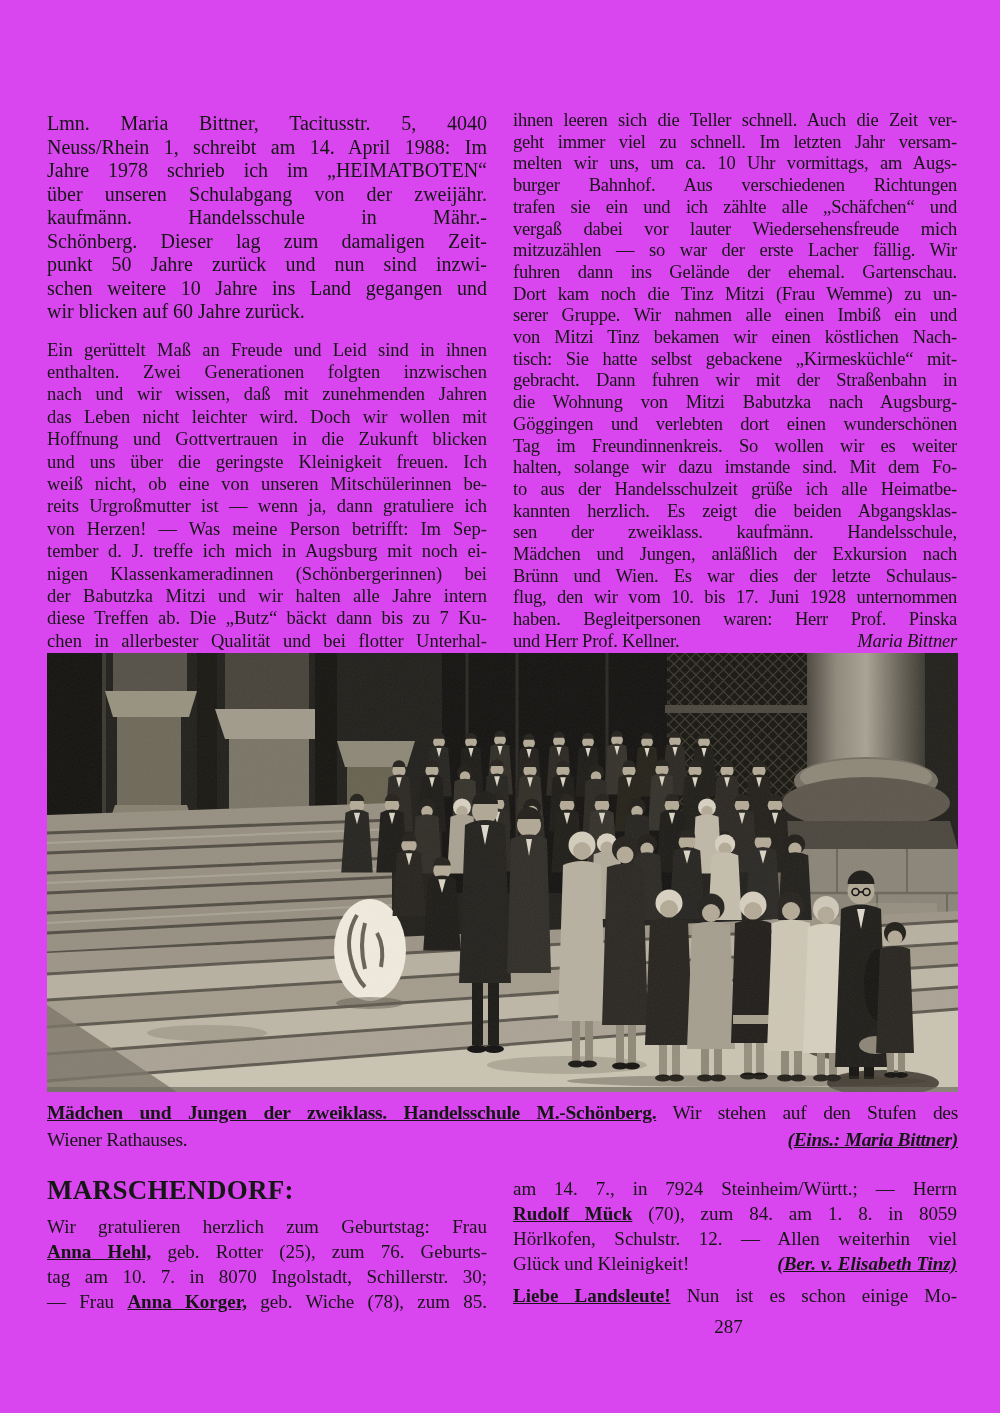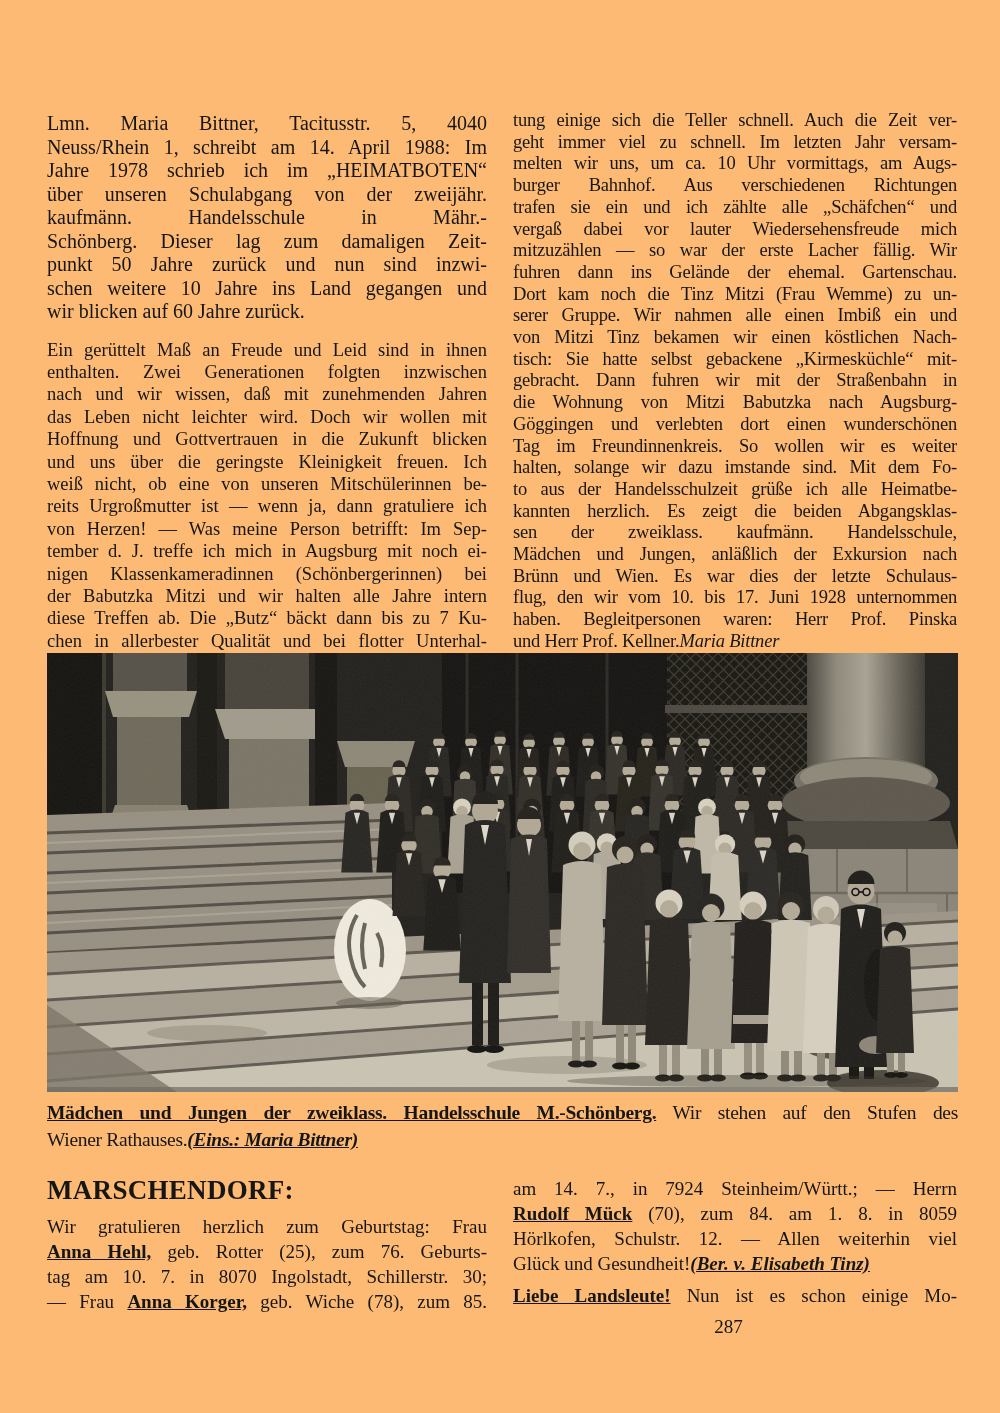--- a/index.html
+++ b/index.html
@@ -1,24 +1,24 @@
 <!DOCTYPE html>
 <html><head>
 <meta charset="utf-8">
 <style>
   html,body{margin:0;padding:0;background:#d9d9d6;}
   .page{
     position:relative;width:1000px;height:1413px;margin:0 auto;
-    background:#fdba74;color:#161616;
+    background:#d946ef;color:#161616;
     font-family:"Liberation Serif", serif;
     overflow:hidden;
   }
   .tline{text-align:justify;text-align-last:justify;text-justify:inter-word;}
   .tline.last{text-align-last:left;}
-  .tline.split{display:flex;text-align:left;}
+  .tline.split{display:flex;justify-content:space-between;text-align:left;}
   .tline.gap{margin-top:7px;}
   .b{font-weight:bold;text-decoration:underline;}
   .i{font-style:italic;}
   .col-left{position:absolute;left:47px;top:112px;width:440px;}
   .p1{font-size:20px;line-height:23.5px;}
   .p2{font-size:18.5px;line-height:22.4px;margin-top:15px;}
   .col-right{position:absolute;left:513px;top:110px;width:444px;font-size:18.5px;line-height:21.7px;letter-spacing:-0.2px;}
   .photo{position:absolute;left:47px;top:653px;width:911px;height:439px;background:#23211e;}
   .photo svg{display:block;}
   .caption{position:absolute;left:47px;top:1099px;width:911px;font-size:19.5px;line-height:27px;letter-spacing:-0.3px;}
@@ -56,21 +56,21 @@
         <div class="tline">von Herzen! — Was meine Person betrifft: Im Sep-</div>
         <div class="tline">tember d. J. treffe ich mich in Augsburg mit noch ei-</div>
         <div class="tline">nigen Klassenkameradinnen (Schönbergerinnen) bei</div>
         <div class="tline">der Babutzka Mitzi und wir halten alle Jahre intern</div>
         <div class="tline">diese Treffen ab. Die „Butz“ bäckt dann bis zu 7 Ku-</div>
         <div class="tline">chen in allerbester Qualität und bei flotter Unterhal-</div>
       </div>
   </div>
 
   <div class="col-right">
-      <div class="tline">tung einige sich die Teller schnell. Auch die Zeit ver-</div>
+      <div class="tline">ihnen leeren sich die Teller schnell. Auch die Zeit ver-</div>
       <div class="tline">geht immer viel zu schnell. Im letzten Jahr versam-</div>
       <div class="tline">melten wir uns, um ca. 10 Uhr vormittags, am Augs-</div>
       <div class="tline">burger Bahnhof. Aus verschiedenen Richtungen</div>
       <div class="tline">trafen sie ein und ich zählte alle „Schäfchen“ und</div>
       <div class="tline">vergaß dabei vor lauter Wiedersehensfreude mich</div>
       <div class="tline">mitzuzählen — so war der erste Lacher fällig. Wir</div>
       <div class="tline">fuhren dann ins Gelände der ehemal. Gartenschau.</div>
       <div class="tline">Dort kam noch die Tinz Mitzi (Frau Wemme) zu un-</div>
       <div class="tline">serer Gruppe. Wir nahmen alle einen Imbiß ein und</div>
       <div class="tline">von Mitzi Tinz bekamen wir einen köstlichen Nach-</div>
@@ -352,21 +352,21 @@
         <div class="tline">tag am 10. 7. in 8070 Ingolstadt, Schillerstr. 30;</div>
         <div class="tline"><span>— Frau </span><span class="b">Anna Korger,</span><span> geb. Wiche (78), zum 85.</span></div>
       </div>
   </div>
 
   <div class="bsec-right">
       <div class="tline">am 14. 7., in 7924 Steinheim/Württ.; — Herrn</div>
       <div class="tline"><span class="b">Rudolf Mück</span><span> (70), zum 84. am 1. 8. in 8059</span></div>
       <div class="tline">Hörlkofen, Schulstr. 12. — Allen weiterhin viel</div>
       <div class="tline split">
-        <span>Glück und Gesundheit!</span>
+        <span>Glück und Kleinigkeit!</span>
         <span class="b i">(Ber. v. Elisabeth Tinz)</span>
       </div>
       <div class="tline gap"><span class="b">Liebe Landsleute!</span><span> Nun ist es schon einige Mo-</span></div>
     </div>
 
   <div class="pageno">287</div>
 
 </div>
 
 </body></html>

